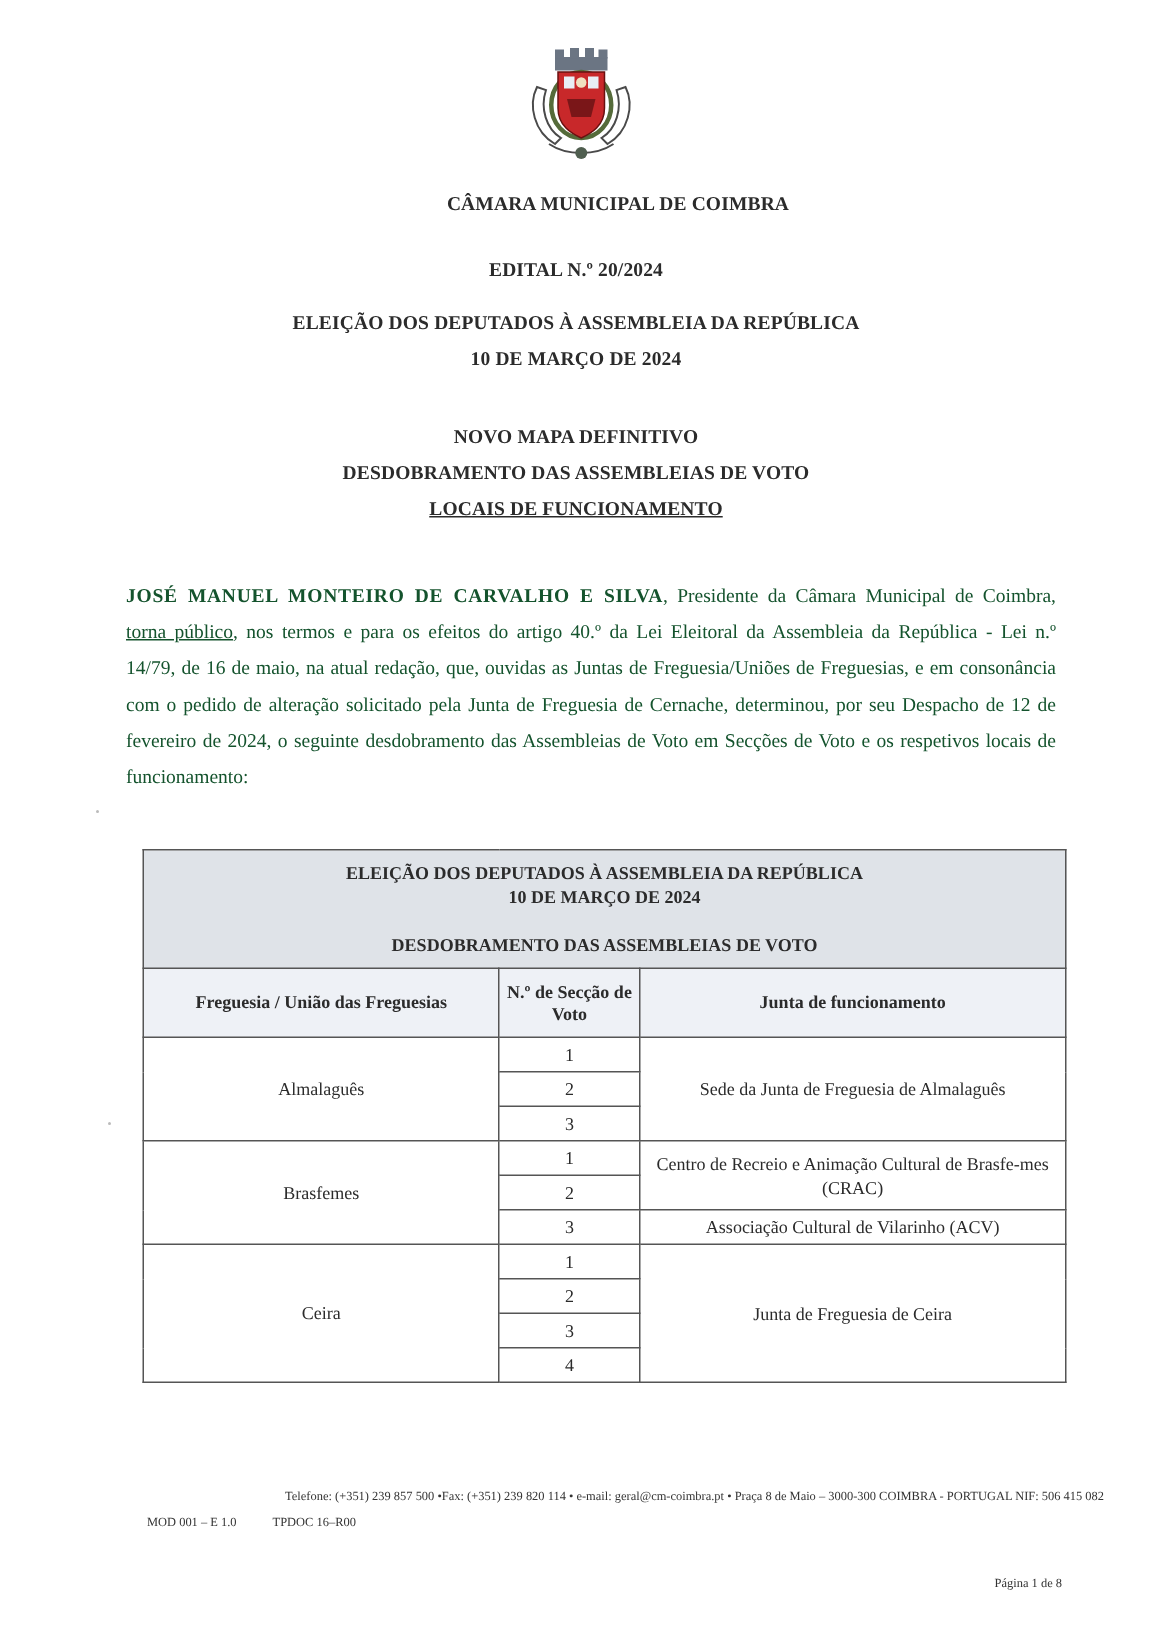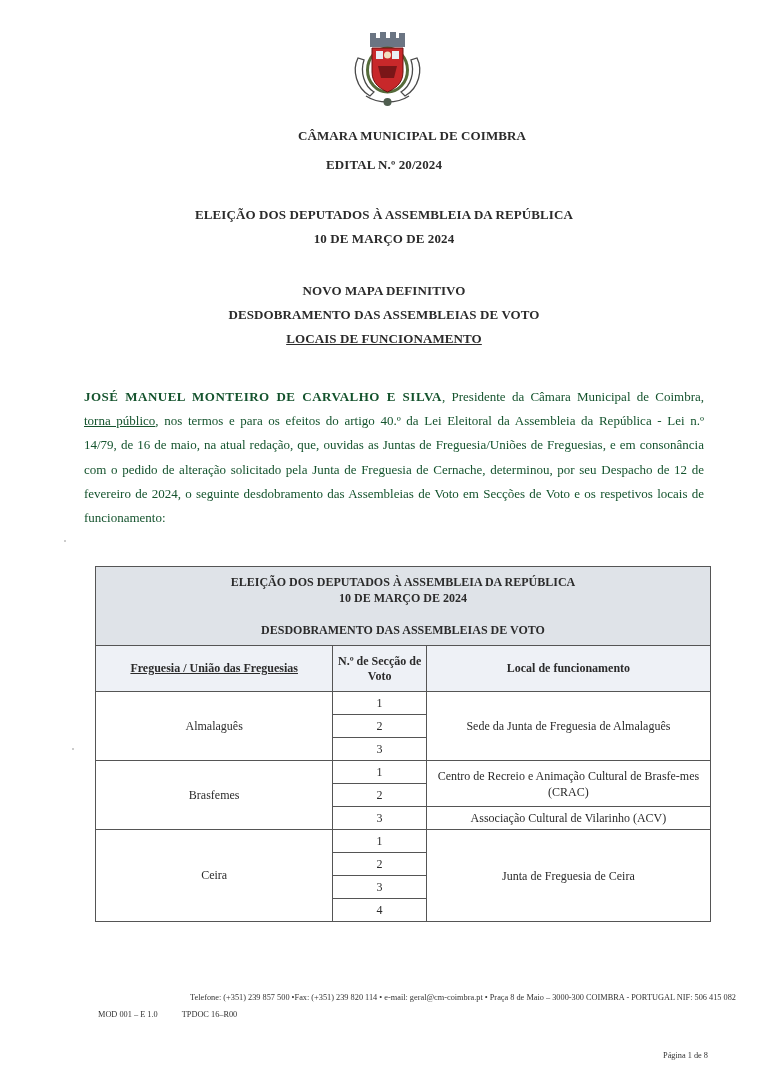--- a/index.html
+++ b/index.html
@@ -6,21 +6,21 @@
   body {
     width: 768px; height: 1087px; position: relative; overflow: hidden;
     font-family: "Liberation Serif", "DejaVu Serif", serif; color: #2a2a2a;
   }
   .crest { position: absolute; left: 350px; top: 30px; width: 75px; height: 82px; }
   .heading {
     position: absolute; left: 0; width: 768px; text-align: center;
     font-weight: bold; font-size: 13px; letter-spacing: 0.1px; color: #2b2b2b;
   }
   .h-camara { top: 128px; padding-left: 28px; }
-  .h-edital { top: 157px; text-align: center; }
+  .h-edital { top: 172px; text-align: center; }
   .h-eleicao { top: 207px; }
   .h-data { top: 231px; }
   .h-novo { top: 283px; }
   .h-desdob { top: 307px; }
   .h-locais { top: 331px; text-decoration: underline; }
 
   .body-text {
     position: absolute; left: 84px; top: 385px; width: 620px;
     font-size: 13px; line-height: 24.2px; text-align: justify; color: #14532d;
     word-spacing: 0.6px;
@@ -34,21 +34,21 @@
   }
   table.sections td, table.sections th {
     border: 1.5px solid #555; padding: 0; text-align: center; vertical-align: middle;
   }
   .title-cell {
     background: #dfe3e8; font-weight: bold; height: 78px; font-size: 12px; line-height: 16px;
   }
   .title-cell .t3 { display: block; margin-top: 16px; }
   .header-cell { background: #eef1f6; font-weight: bold; height: 45px; line-height: 15px; }
   .num { height: 22px; font-size: 12px; }
-  .col1 { width: 238px; text-decoration: underline; }
+  .col1 { width: 238px; }
   .col2 { width: 93px; margin-left: 20px; }
   .col3 { width: 285px; }
   .loc { line-height: 16px; padding: 0 6px !important; }
 
   .footer-line {
     position: absolute; left: 0; width: 736px; text-align: right; top: 993px;
     font-size: 8.3px; color: #333;
   }
   .footer-left { position: absolute; left: 98px; top: 1010px; font-size: 8.3px; color: #333; }
   .footer-left span + span { margin-left: 24px; }
@@ -96,21 +96,21 @@
       <tr>
     <td colspan="3" class="title-cell">
       <span>ELEIÇÃO DOS DEPUTADOS À ASSEMBLEIA DA REPÚBLICA</span><br>
       <span>10 DE MARÇO DE 2024</span>
       <span class="t3">DESDOBRAMENTO DAS ASSEMBLEIAS DE VOTO</span>
     </td>
   </tr>
   <tr>
     <th class="header-cell col1">Freguesia / União das Freguesias</th>
     <th class="header-cell col2">N.º de Secção de Voto</th>
-    <th class="header-cell col3">Local de funcionamento</th>
+    <th class="header-cell col3">Junta de funcionamento</th>
   </tr>
 
   <tr>
     <td rowspan="3">Almalaguês</td>
     <td class="num">1</td>
     <td rowspan="3" class="loc">Sede da Junta de Freguesia de Almalaguês</td>
   </tr>
   <tr>
     <td class="num">2</td>
   </tr>

